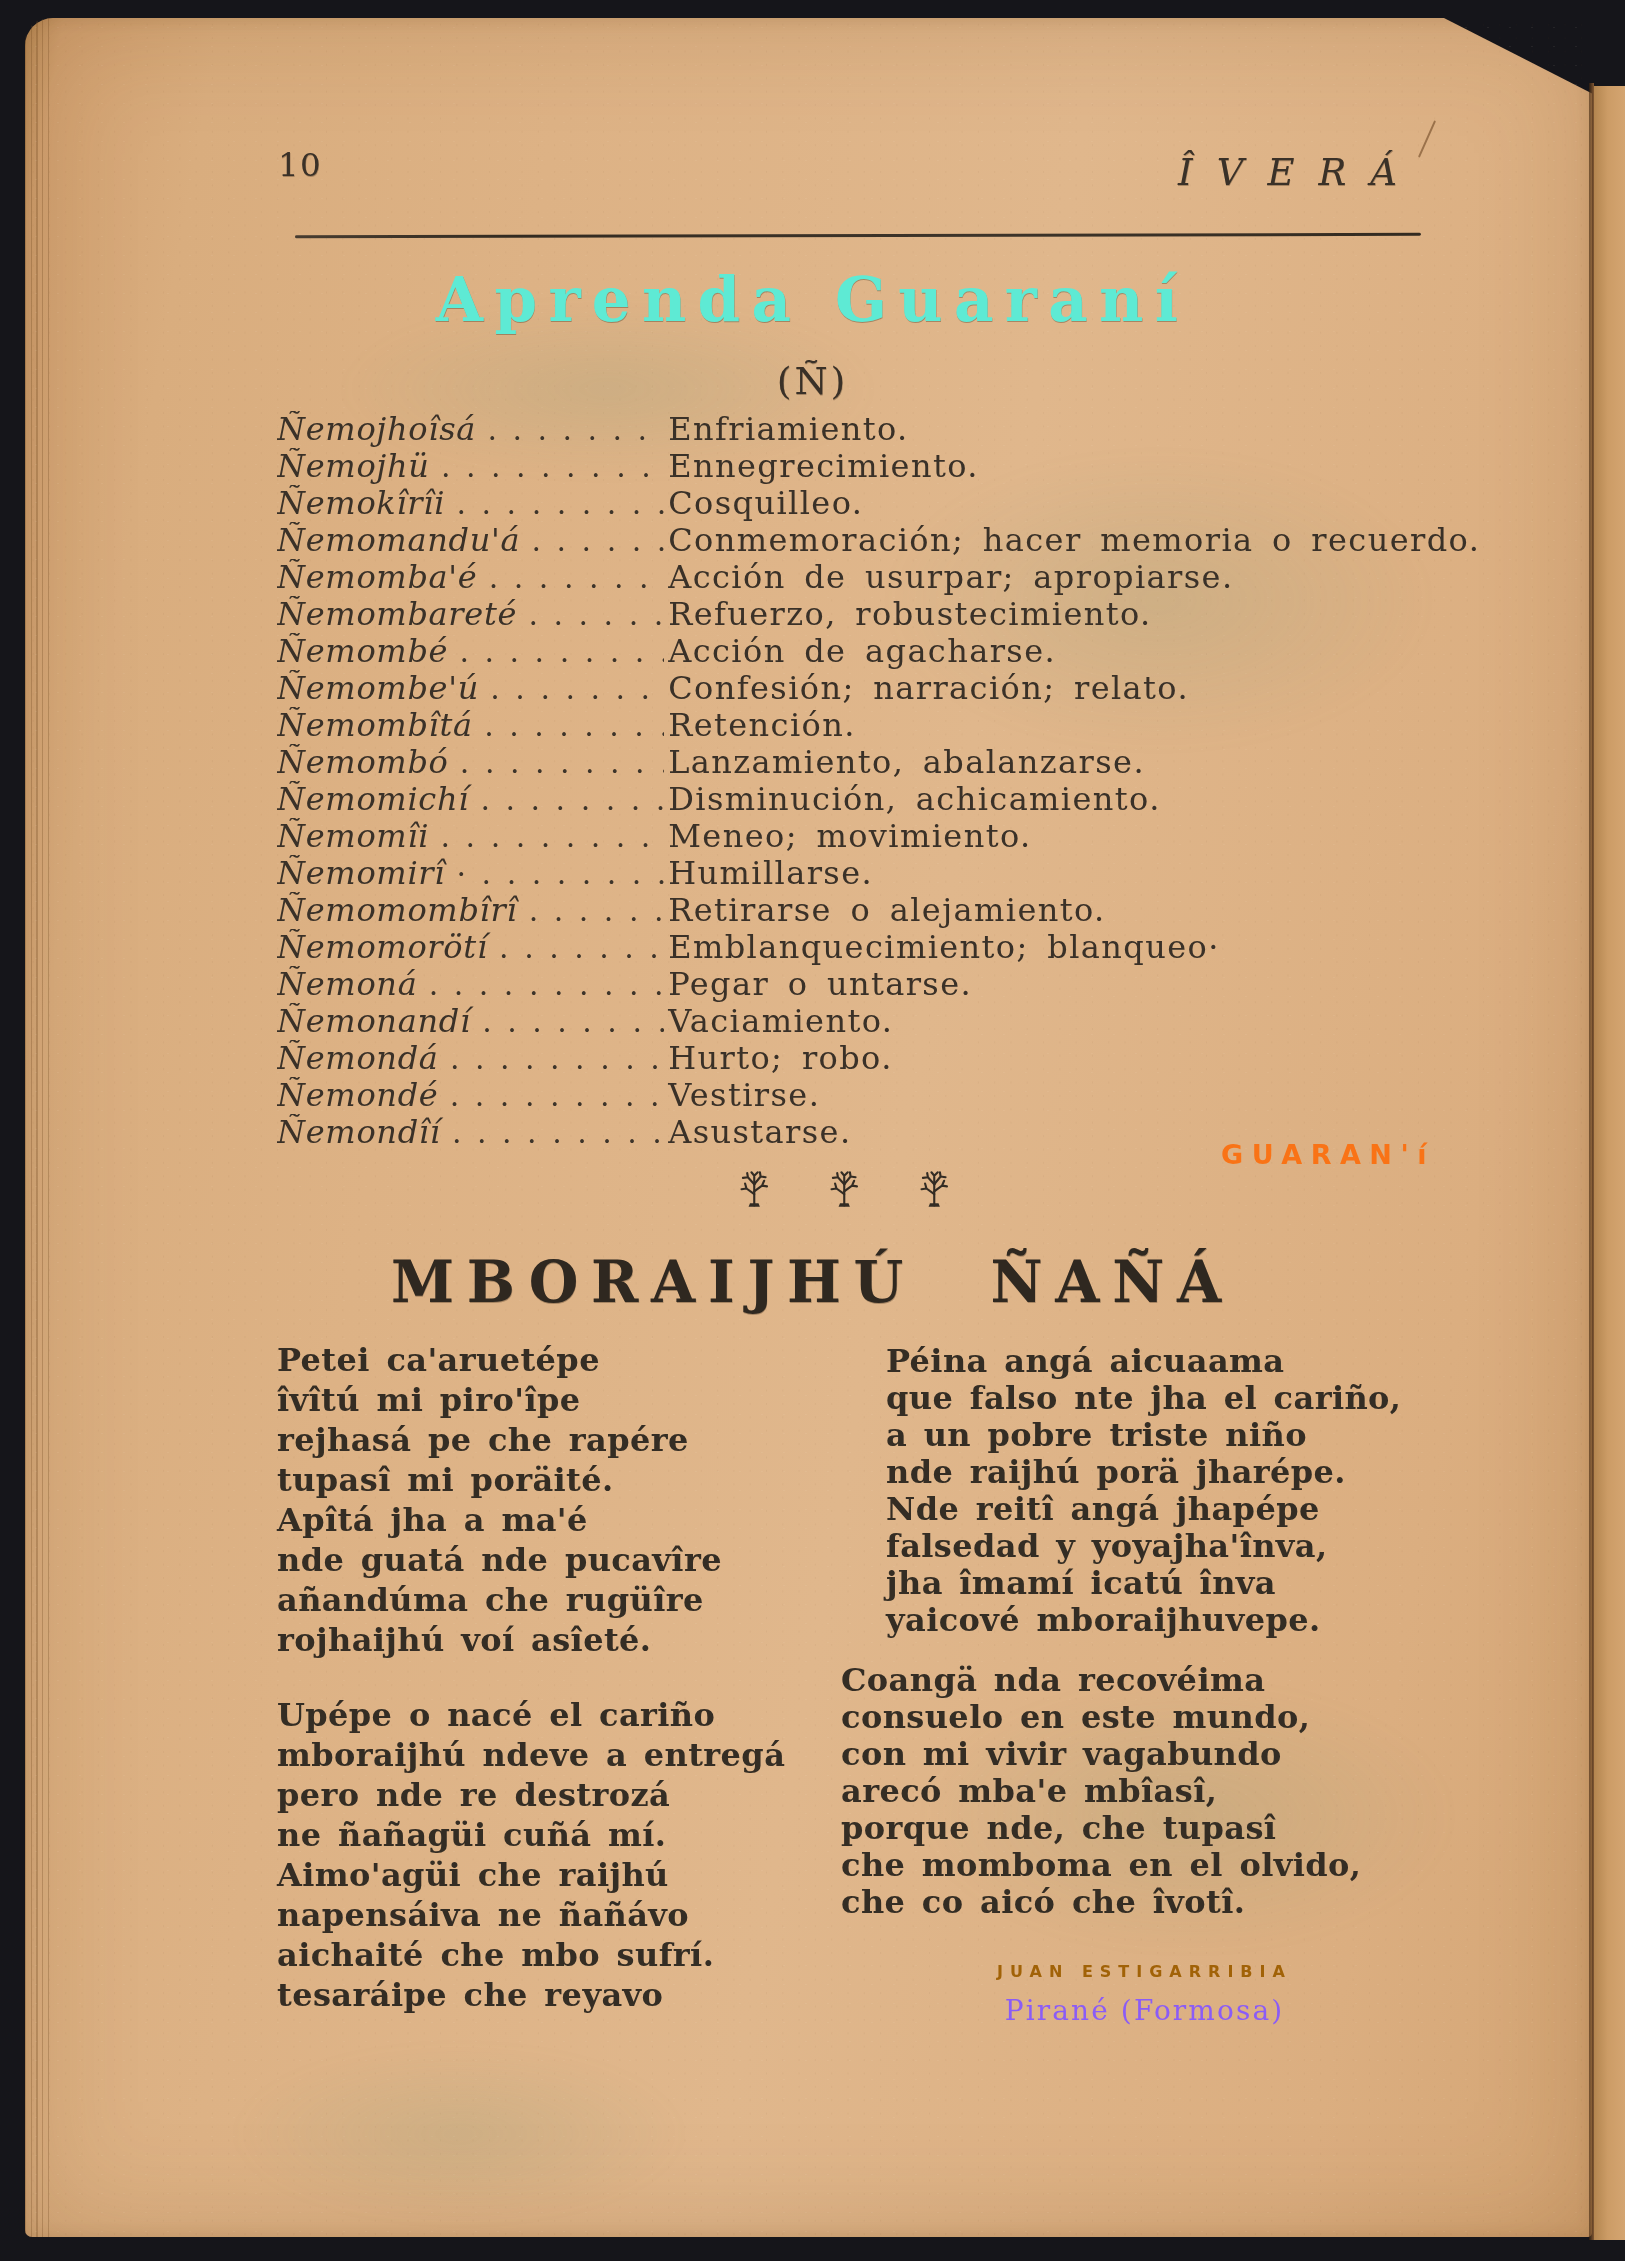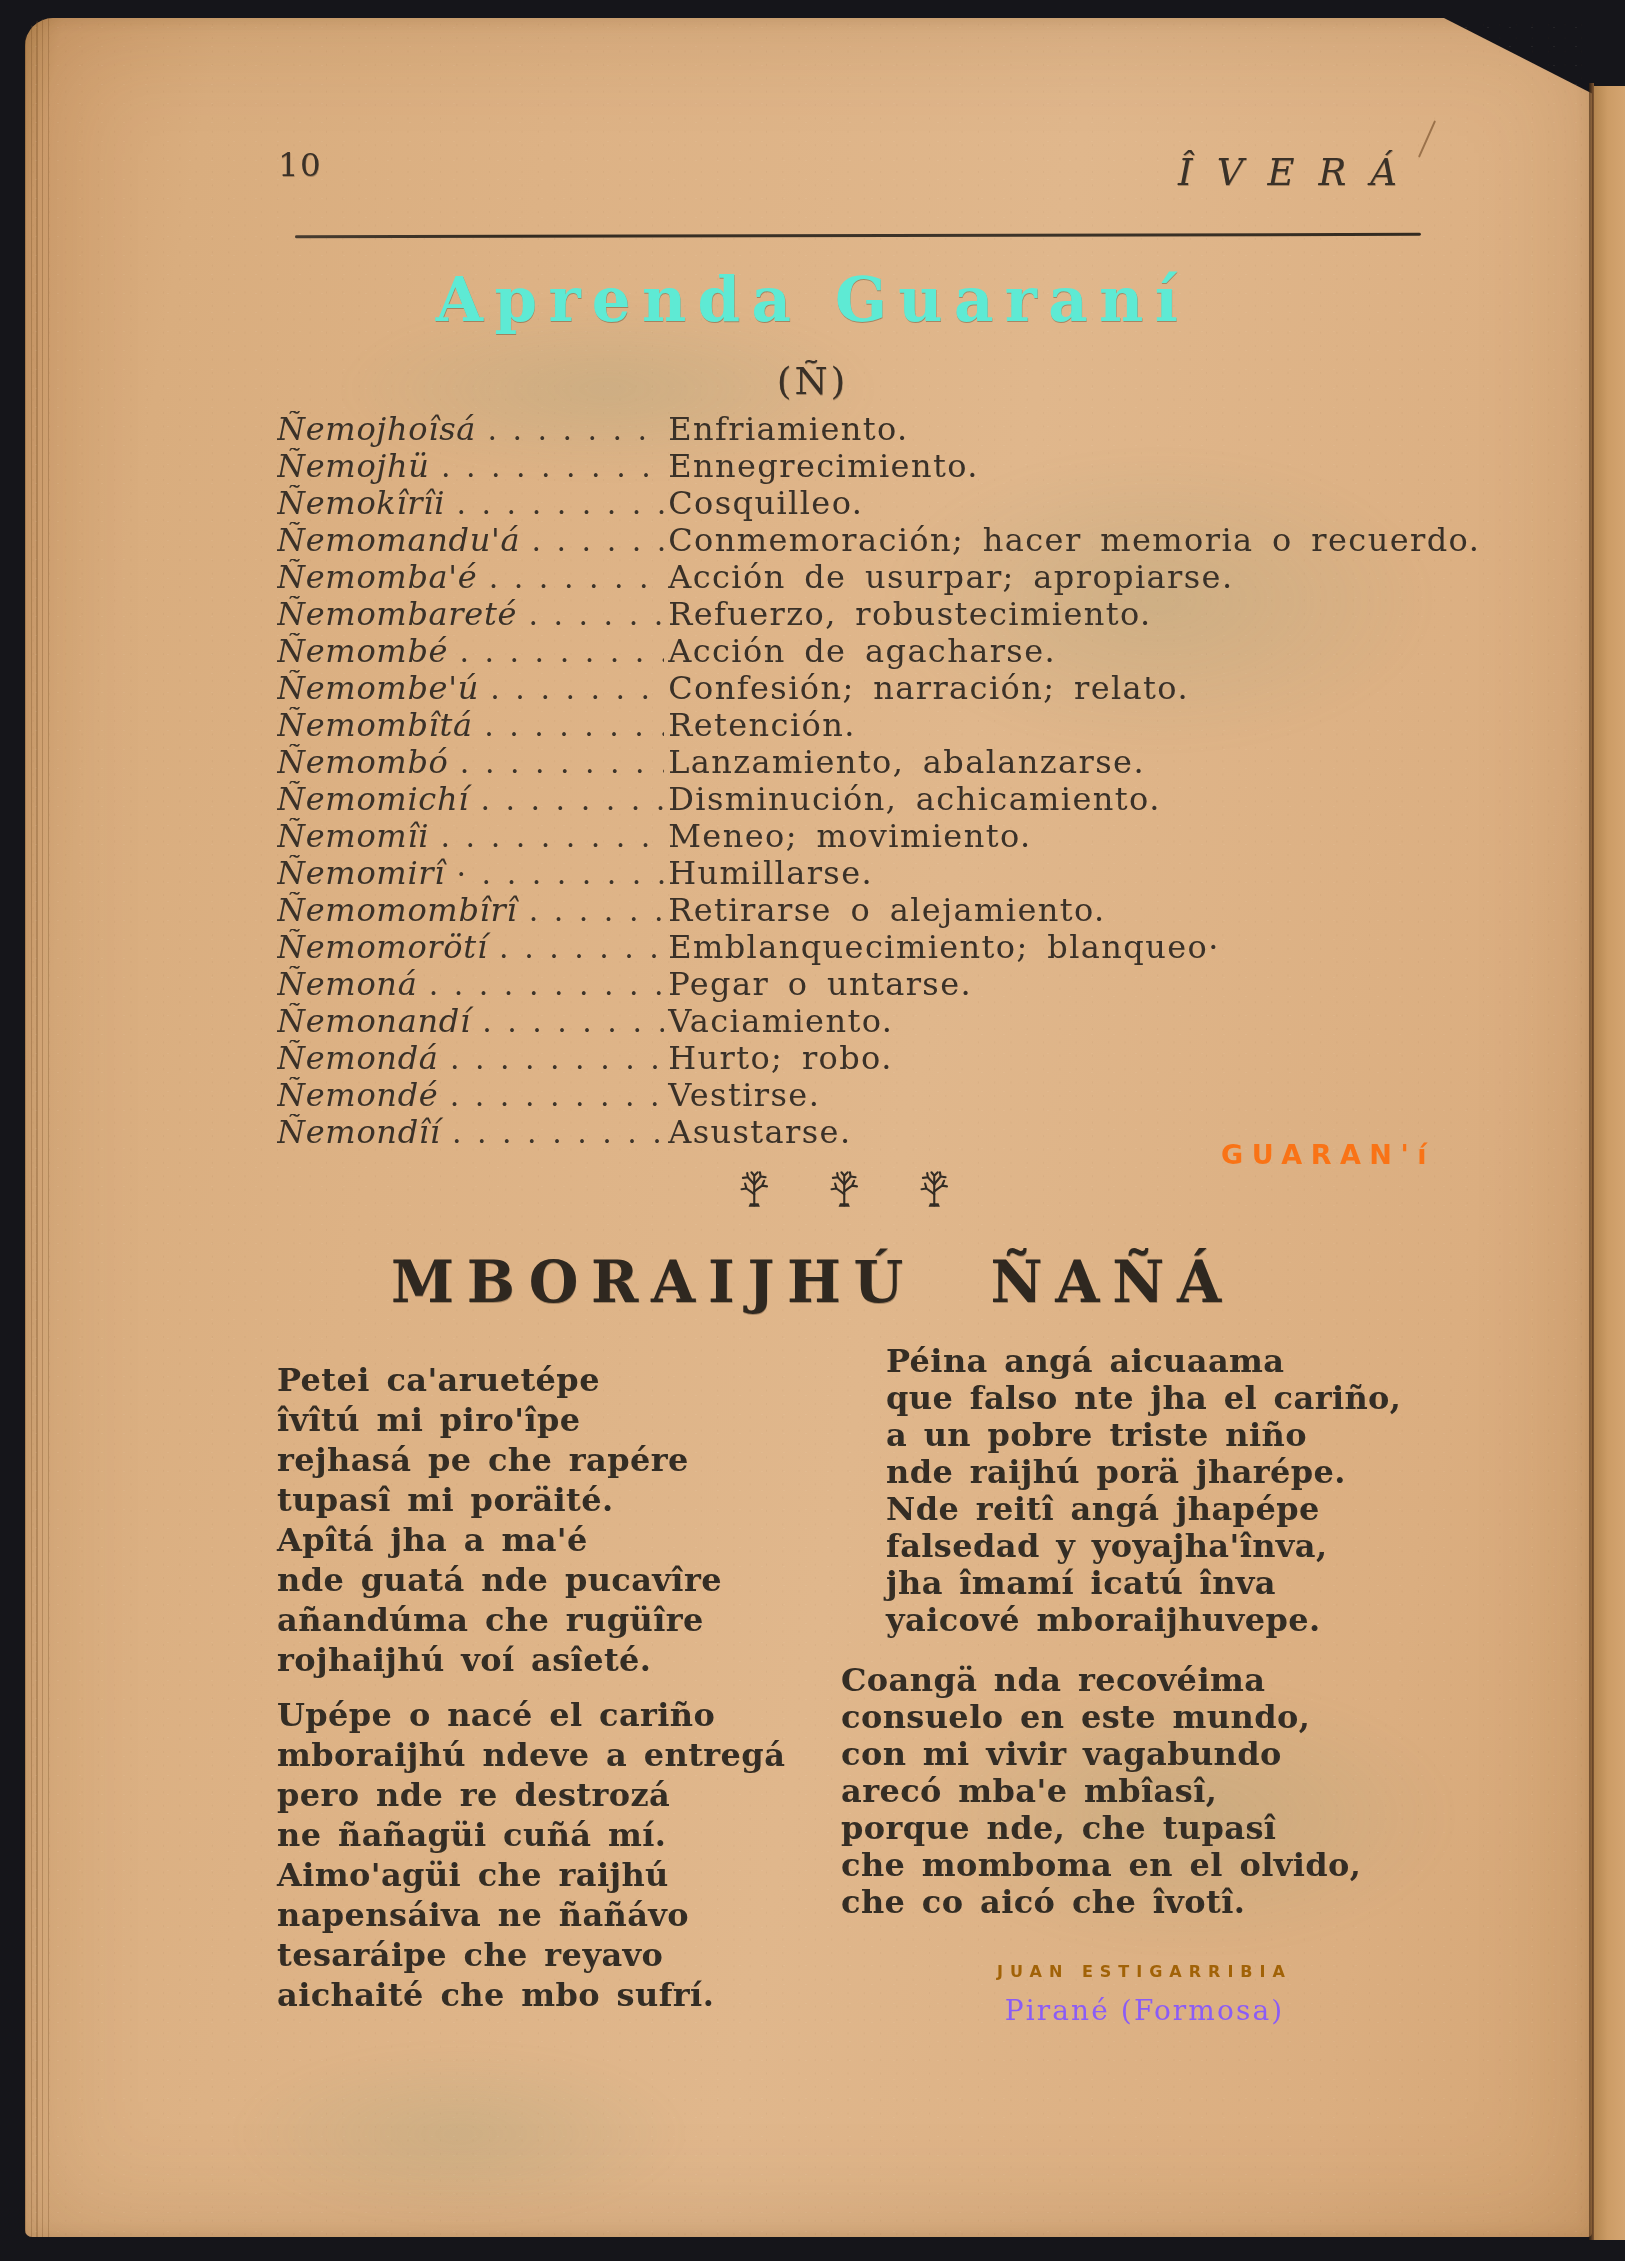--- a/index.html
+++ b/index.html
@@ -76,21 +76,21 @@
     font-family:"DejaVu Sans",sans-serif;font-weight:bold;font-size:27px;letter-spacing:8.5px;color:#f97316;
   }
   
   .ornament-row{position:absolute;left:738px;top:1170px;width:212px;display:flex;justify-content:space-between;}
   
   .poem-title{
     position:absolute;left:106px;top:1248px;width:1413px;text-align:center;
     font-size:57px;font-weight:bold;letter-spacing:12.7px;word-spacing:42px;color:#2f2820;
   }
   .stanza{position:absolute;font-size:32px;font-weight:bold;word-spacing:5px;letter-spacing:0.4px;color:#342d24;}
-  .st-l1{left:277px;top:1340px;line-height:40px;width:565px;margin-top:20px;}
+  .st-l1{left:277px;top:1340px;line-height:40px;width:565px;}
   .st-l2{left:277px;top:1695px;line-height:40px;width:565px;}
   .st-r1{left:841px;top:1343px;line-height:37px;width:594px;margin-left:45px;}
   .st-r2{left:841px;top:1662px;line-height:37px;width:594px;}
   .poem-signature{position:absolute;left:876px;top:1962px;width:537px;text-align:center;}
   .poem-author{
     font-family:"DejaVu Sans",sans-serif;font-weight:bold;font-size:16px;letter-spacing:7px;color:#a16207;
   }
   .poem-location{margin-top:12.7px;font-size:28px;letter-spacing:2.1px;color:#8b5cf6;}
 </style>
 </head>
@@ -333,22 +333,22 @@
       <div class="pline">rojhaijhú voí asîeté.</div>
     </div>
   <div class="stanza st-l2">
 
   <div class="pline">Upépe o nacé el cariño</div>
       <div class="pline">mboraijhú ndeve a entregá</div>
       <div class="pline">pero nde re destrozá</div>
       <div class="pline">ne ñañagüi cuñá mí.</div>
       <div class="pline">Aimo'agüi che raijhú</div>
       <div class="pline">napensáiva ne ñañávo</div>
+      <div class="pline">aichaité che mbo sufrí.</div>
       <div class="pline">tesaráipe che reyavo</div>
-      <div class="pline">aichaité che mbo sufrí.</div>
     </div>
   <div class="stanza st-r1">
 
   <div class="pline">Péina angá aicuaama</div>
       <div class="pline">que falso nte jha el cariño,</div>
       <div class="pline">a un pobre triste niño</div>
       <div class="pline">nde raijhú porä jharépe.</div>
       <div class="pline">Nde reitî angá jhapépe</div>
       <div class="pline">falsedad y yoyajha'înva,</div>
       <div class="pline">jha îmamí icatú înva</div>

